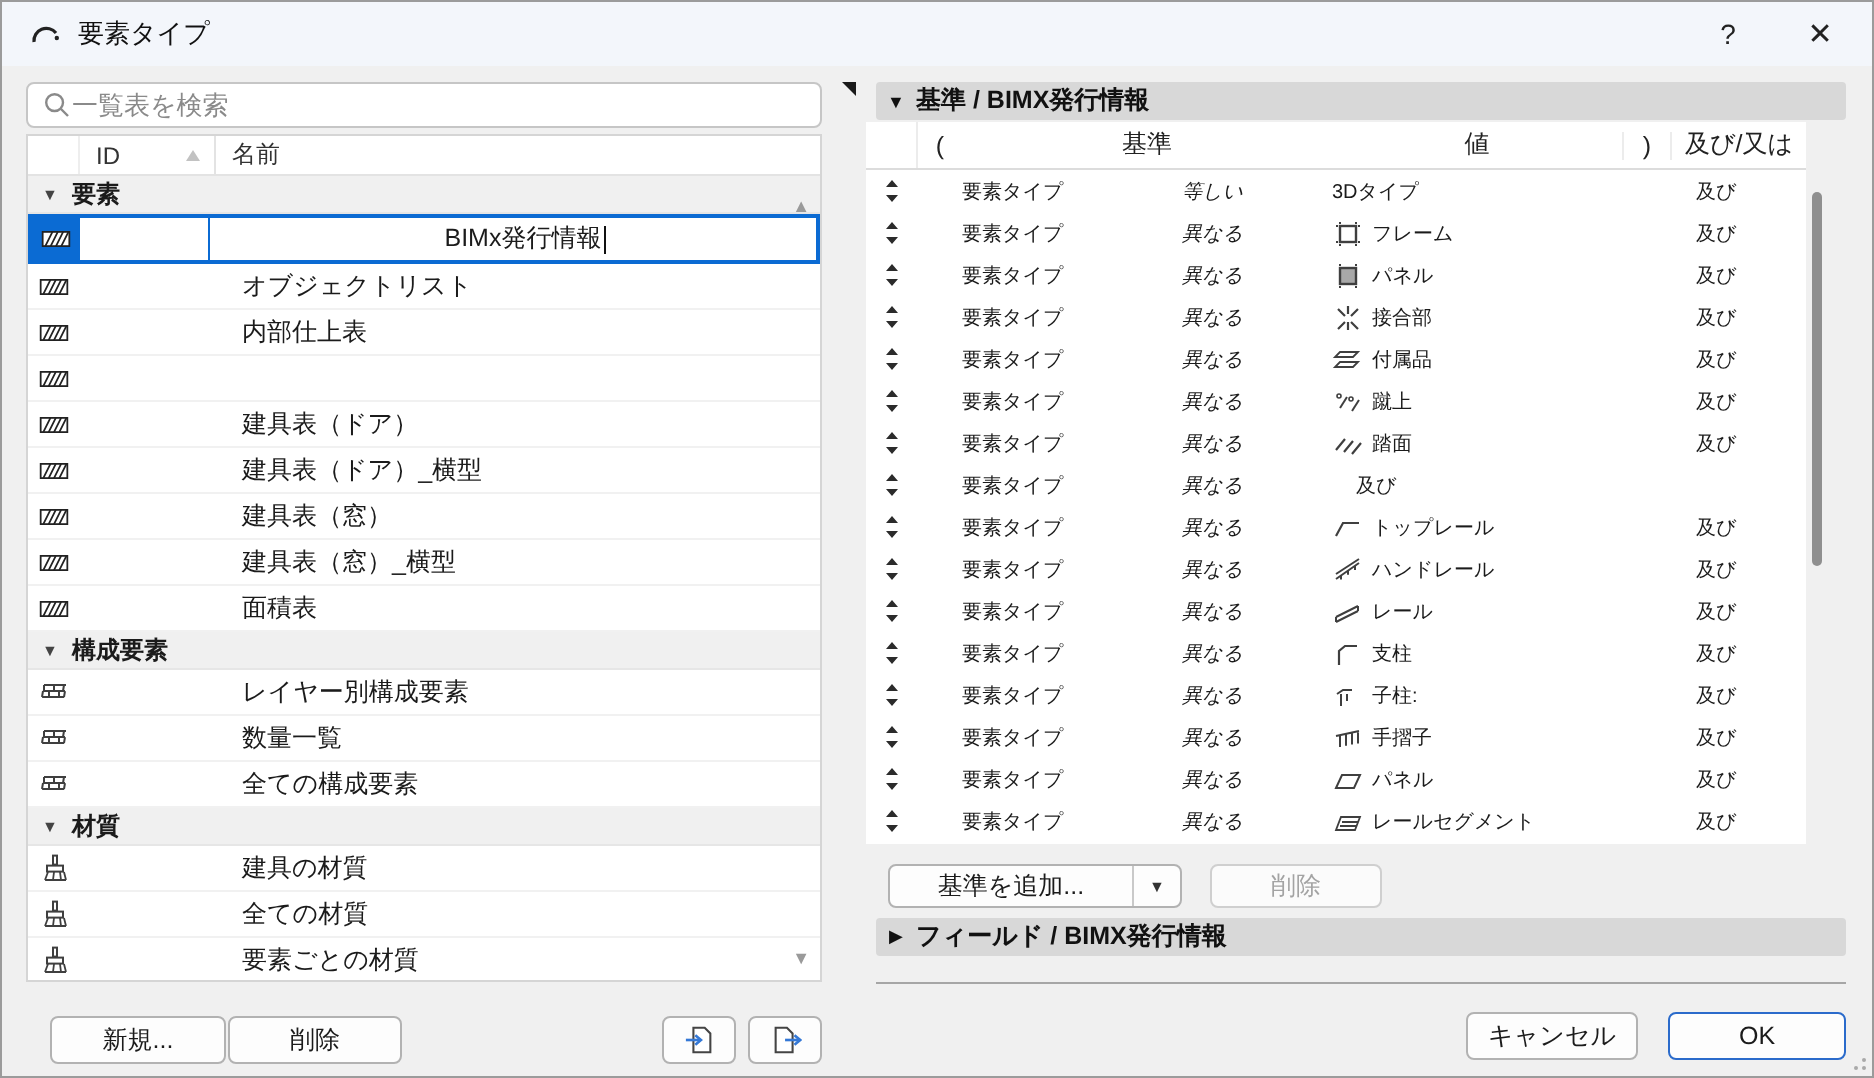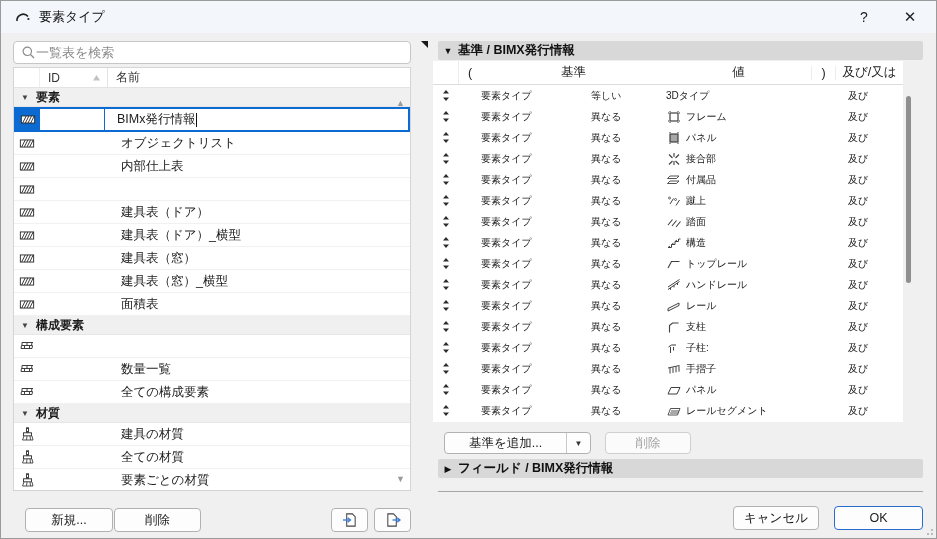--- a/index.html
+++ b/index.html
@@ -30,21 +30,21 @@
   .lh-id { width:67px; padding-left:8px; display:flex; align-items:center; height:100%; }
   .lh-sort { margin-left:auto; margin-right:3px; }
   .lh-divider { width:1px; height:100%; background:#e3e3e3; }
   .lh-name { flex:1; padding-left:8px; }
 
   .group-row { display:flex; align-items:center; height:19px; background:#f0f0f0; border-bottom:1px solid #e6e6e6; font-weight:bold; font-size:12px; }
   .group-row .tri { width:22px; display:flex; justify-content:center; }
   .item-row { display:flex; align-items:center; height:23px; border-bottom:1px solid #f1f1f1; font-size:12.5px; }
   .item-row .cell-ico { width:26px; display:flex; justify-content:center; }
   .item-row .cell-id { width:67px; }
-  .item-row .cell-name { flex:1; padding-left:14px; }
+  .item-row .cell-name { flex:1; padding-left:14px;justify-content:center; }
 
   .item-row.editing { border:2px solid #0b6bd3; height:25px; padding:0; }
   .item-row.editing .cell-ico { background:#0b6bd3; height:100%; align-items:center; width:24px; }
   .item-row.editing .cell-id { width:65px; height:100%; border-right:1px solid #0b6bd3; }
   .item-row.editing .cell-name { padding-left:12px; display:flex; align-items:center; }
   .caret { display:inline-block; width:1px; height:14px; background:#111; margin-left:1px; }
 
   .scroll-arrow { position:absolute; right:5px; font-size:9px; color:#9a9a9a; }
 
   
@@ -62,21 +62,21 @@
   .ch-paren-o { width:22px; text-align:center; }
   .ch-crit { width:185px; text-align:center; }
   .ch-val { width:145px; text-align:center; }
   .ch-paren-c { width:25px; text-align:center; border-left:1px solid #ececec; border-right:1px solid #ececec; }
   .ch-andor { flex:1; text-align:center; }
 
   .crit-row { display:flex; align-items:center; height:21px; font-size:10px; }
   .cr-handle { width:26px; display:flex; justify-content:center; }
   .cr-paren { width:22px; }
   .cr-crit { width:110px; }
-  .cr-op { width:75px; }
+  .cr-op { width:75px;font-style:italic; }
   .cr-val { width:170px; display:flex; align-items:center; gap:4px; }
   .cr-andor { flex:1; padding-left:12px; }
 
   .vscroll { position:absolute; left:905px; top:95px; width:5px; height:187px; background:#8f8f8f; border-radius:3px; }
 
   
   .btn { position:absolute; background:#fdfdfd; border:1px solid #b2b2b2; border-radius:4px; font-size:12.5px; color:#1b1b1b; display:flex; align-items:center; justify-content:center; cursor:default; font-family:inherit; }
   .btn-new { left:24px; top:507px; width:88px; height:24px; }
   .btn-del-left { left:113px; top:507px; width:87px; height:24px; }
   .btn-import { left:330px; top:507px; width:37px; height:24px; }
@@ -256,20 +256,21 @@
         </div>
         <div class="item-row">
           <span class="cell-ico">
             <span class="icon ">
               <svg width="16" height="14" viewBox="0 0 16 14">
                 <path d="M3 3.5 h11 M2.5 6.5 h11 M2 9.5 h11 M3 3.5 v3 M13 3.5 l-.5 3 M8 3.5 v3 M5.5 6.5 v3 M10.5 6.5 v3 M2.5 6.5 l-.5 3 M13.5 6.5 l-.5 3" fill="none" stroke="#3f3f3f" stroke-width="1"></path>
               </svg>
             </span>
           </span>
           <span class="cell-id"></span>
+          <span class="cell-name"><span>レイヤー別構成要素</span></span>
         </div>
         <div class="item-row">
           <span class="cell-ico">
             <span class="icon ">
               <svg width="16" height="14" viewBox="0 0 16 14">
                 <path d="M3 3.5 h11 M2.5 6.5 h11 M2 9.5 h11 M3 3.5 v3 M13 3.5 l-.5 3 M8 3.5 v3 M5.5 6.5 v3 M10.5 6.5 v3 M2.5 6.5 l-.5 3 M13.5 6.5 l-.5 3" fill="none" stroke="#3f3f3f" stroke-width="1"></path>
               </svg>
             </span>
           </span>
           <span class="cell-id"></span>
@@ -523,28 +524,20 @@
           <span class="cr-handle">
             <span class="icon ">
               <svg width="10" height="13" viewBox="0 0 10 13">
                 <path d="M5 1 L8 4.5 H2 z M5 12 L2 8.5 H8 z" fill="#2b2b2b"></path>
               </svg>
             </span>
           </span>
           <span class="cr-paren"></span>
           <span class="cr-crit">要素タイプ</span>
           <span class="cr-op">異なる</span>
-          <span class="cr-val">
-            <span class="icon ">
-              <svg width="16" height="14" viewBox="0 0 16 14">
-                <path d="M2 11.5 h3.5 v-3 h3.5 v-3 h3.5 v-2.5 h2 M2 11.5 l2-1.5 M5.5 8.5 l2-1.5 M9 5.5 l2-1.5" fill="none" stroke="#3f3f3f" stroke-width="1"></path>
-              </svg>
-            </span>
-            <span>構造</span>
-          </span>
           <span class="cr-andor">及び</span>
         </div>
         <div class="crit-row">
           <span class="cr-handle">
             <span class="icon ">
               <svg width="10" height="13" viewBox="0 0 10 13">
                 <path d="M5 1 L8 4.5 H2 z M5 12 L2 8.5 H8 z" fill="#2b2b2b"></path>
               </svg>
             </span>
           </span>

